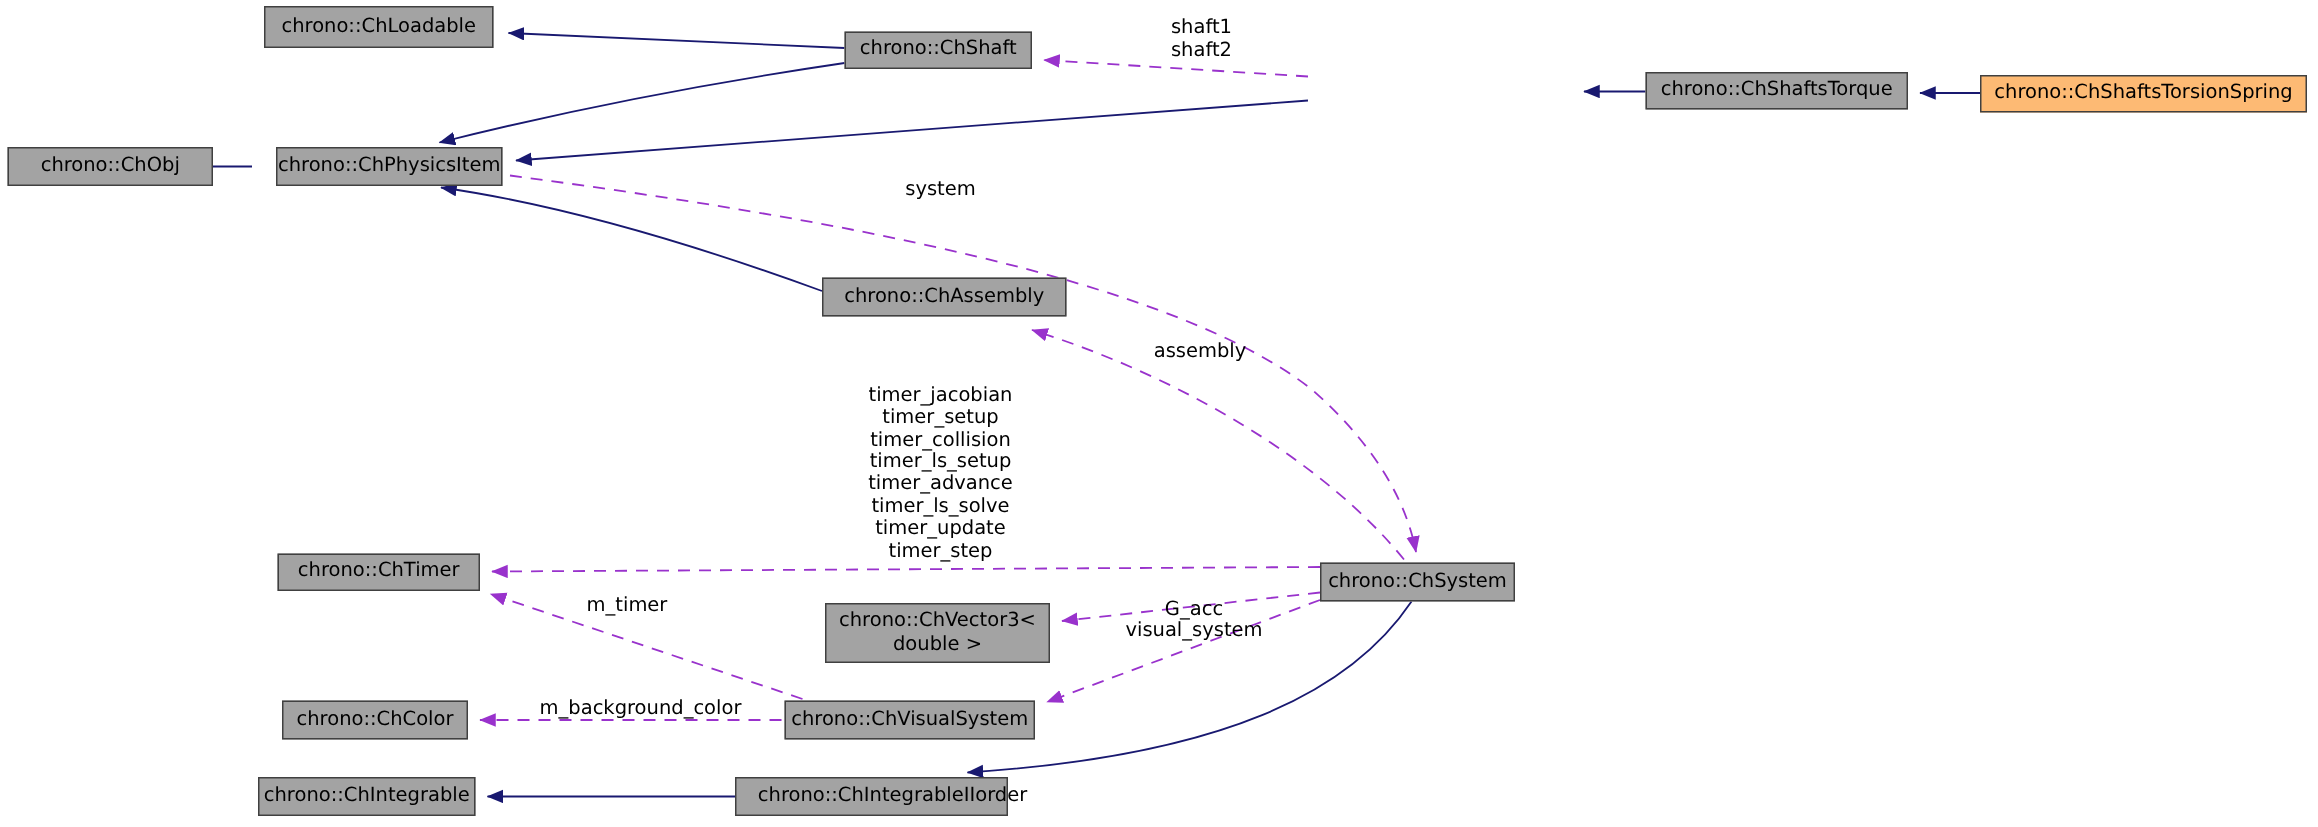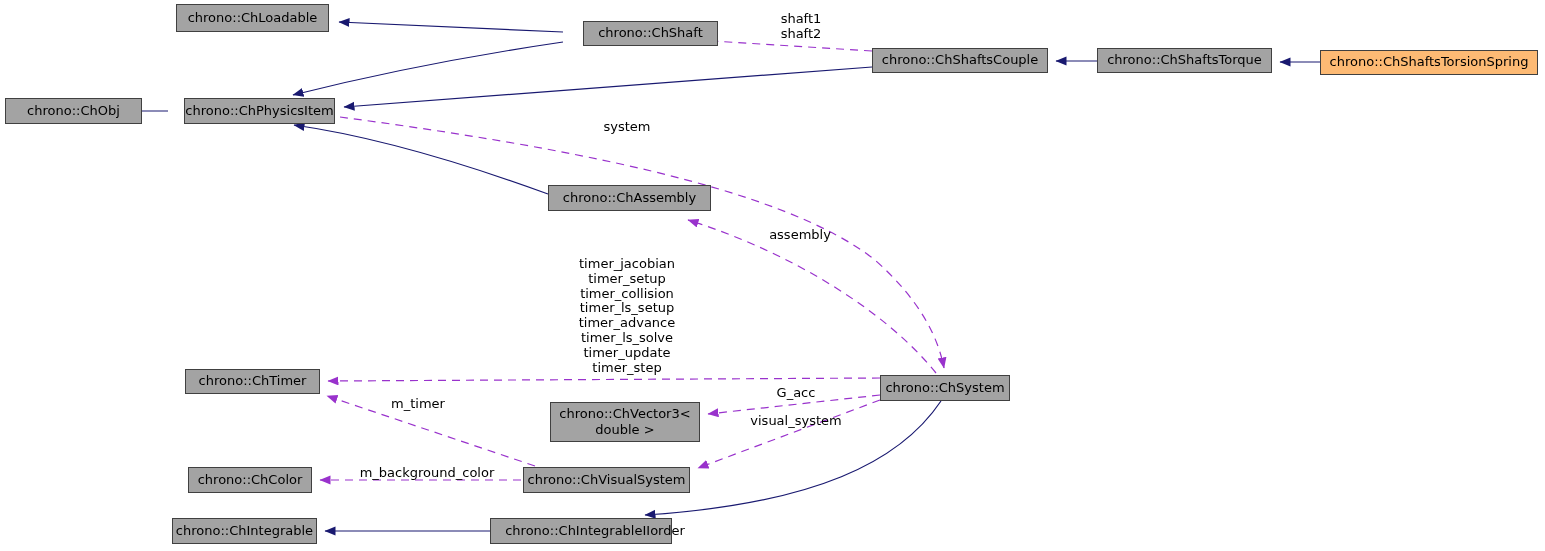--- a/index.html
+++ b/index.html
@@ -69,22 +69,21 @@
       <path d="M535,466 L327,396" marker-end="url(#arrP)"></path>
       <path d="M880,395 L708,414" marker-end="url(#arrP)"></path>
       <path d="M880,400 L698,468" marker-end="url(#arrP)"></path>
       <path d="M521,480 L320,480" marker-end="url(#arrP)"></path>
     </g>
   </svg>
 
   <div class="node" style="left:176px;top:4px;width:153px;height:28px;">chrono::ChLoadable</div>
   <div class="node" style="left:5px;top:98px;width:137px;height:26px;">chrono::ChObj</div>
   <div class="node" style="left:184px;top:98px;width:151px;height:26px;">chrono::ChPhysicsItem</div>
-  <div class="node" style="left:583px;top:21px;width:135px;height:25px;">chrono::ChShaft</div>
-  <div class="node" style="left:872px;top:48px;width:176px;height:25px;">chrono::ChShaftsCouple</div>
+  <div class="node" style="left:563px;top:21px;width:125px;height:25px;">chrono::ChShaft</div>
   <div class="node" style="left:1097px;top:48px;width:175px;height:25px;">chrono::ChShaftsTorque</div>
   <div class="node highlight" style="left:1320px;top:50px;width:218px;height:25px;">chrono::ChShaftsTorsionSpring</div>
   <div class="node" style="left:548px;top:185px;width:163px;height:26px;">chrono::ChAssembly</div>
   <div class="node" style="left:185px;top:369px;width:135px;height:25px;">chrono::ChTimer</div>
   <div class="node" style="left:550px;top:402px;width:150px;height:40px;">chrono::ChVector3&lt;
 double &gt;</div>
   <div class="node" style="left:188px;top:467px;width:124px;height:26px;">chrono::ChColor</div>
   <div class="node" style="left:523px;top:467px;width:167px;height:26px;">chrono::ChVisualSystem</div>
   <div class="node" style="left:880px;top:375px;width:130px;height:26px;">chrono::ChSystem</div>
   <div class="node" style="left:172px;top:518px;width:145px;height:26px;">chrono::ChIntegrable</div>
@@ -100,17 +99,17 @@
     <span>timer_jacobian</span>
     <span>timer_setup</span>
     <span>timer_collision</span>
     <span>timer_ls_setup</span>
     <span>timer_advance</span>
     <span>timer_ls_solve</span>
     <span>timer_update</span>
     <span>timer_step</span>
   </div>
   <div class="elabel" style="left:358px;top:396px;width:120px;">m_timer</div>
-  <div class="elabel" style="left:736px;top:385px;width:120px;">G_acc</div>
+  <div class="elabel" style="left:736px;top:399px;width:120px;">G_acc</div>
   <div class="elabel" style="left:716px;top:413px;width:160px;">visual_system</div>
   <div class="elabel" style="left:347px;top:465px;width:160px;">m_background_color</div>
 
 </div>
 
 </body></html>

